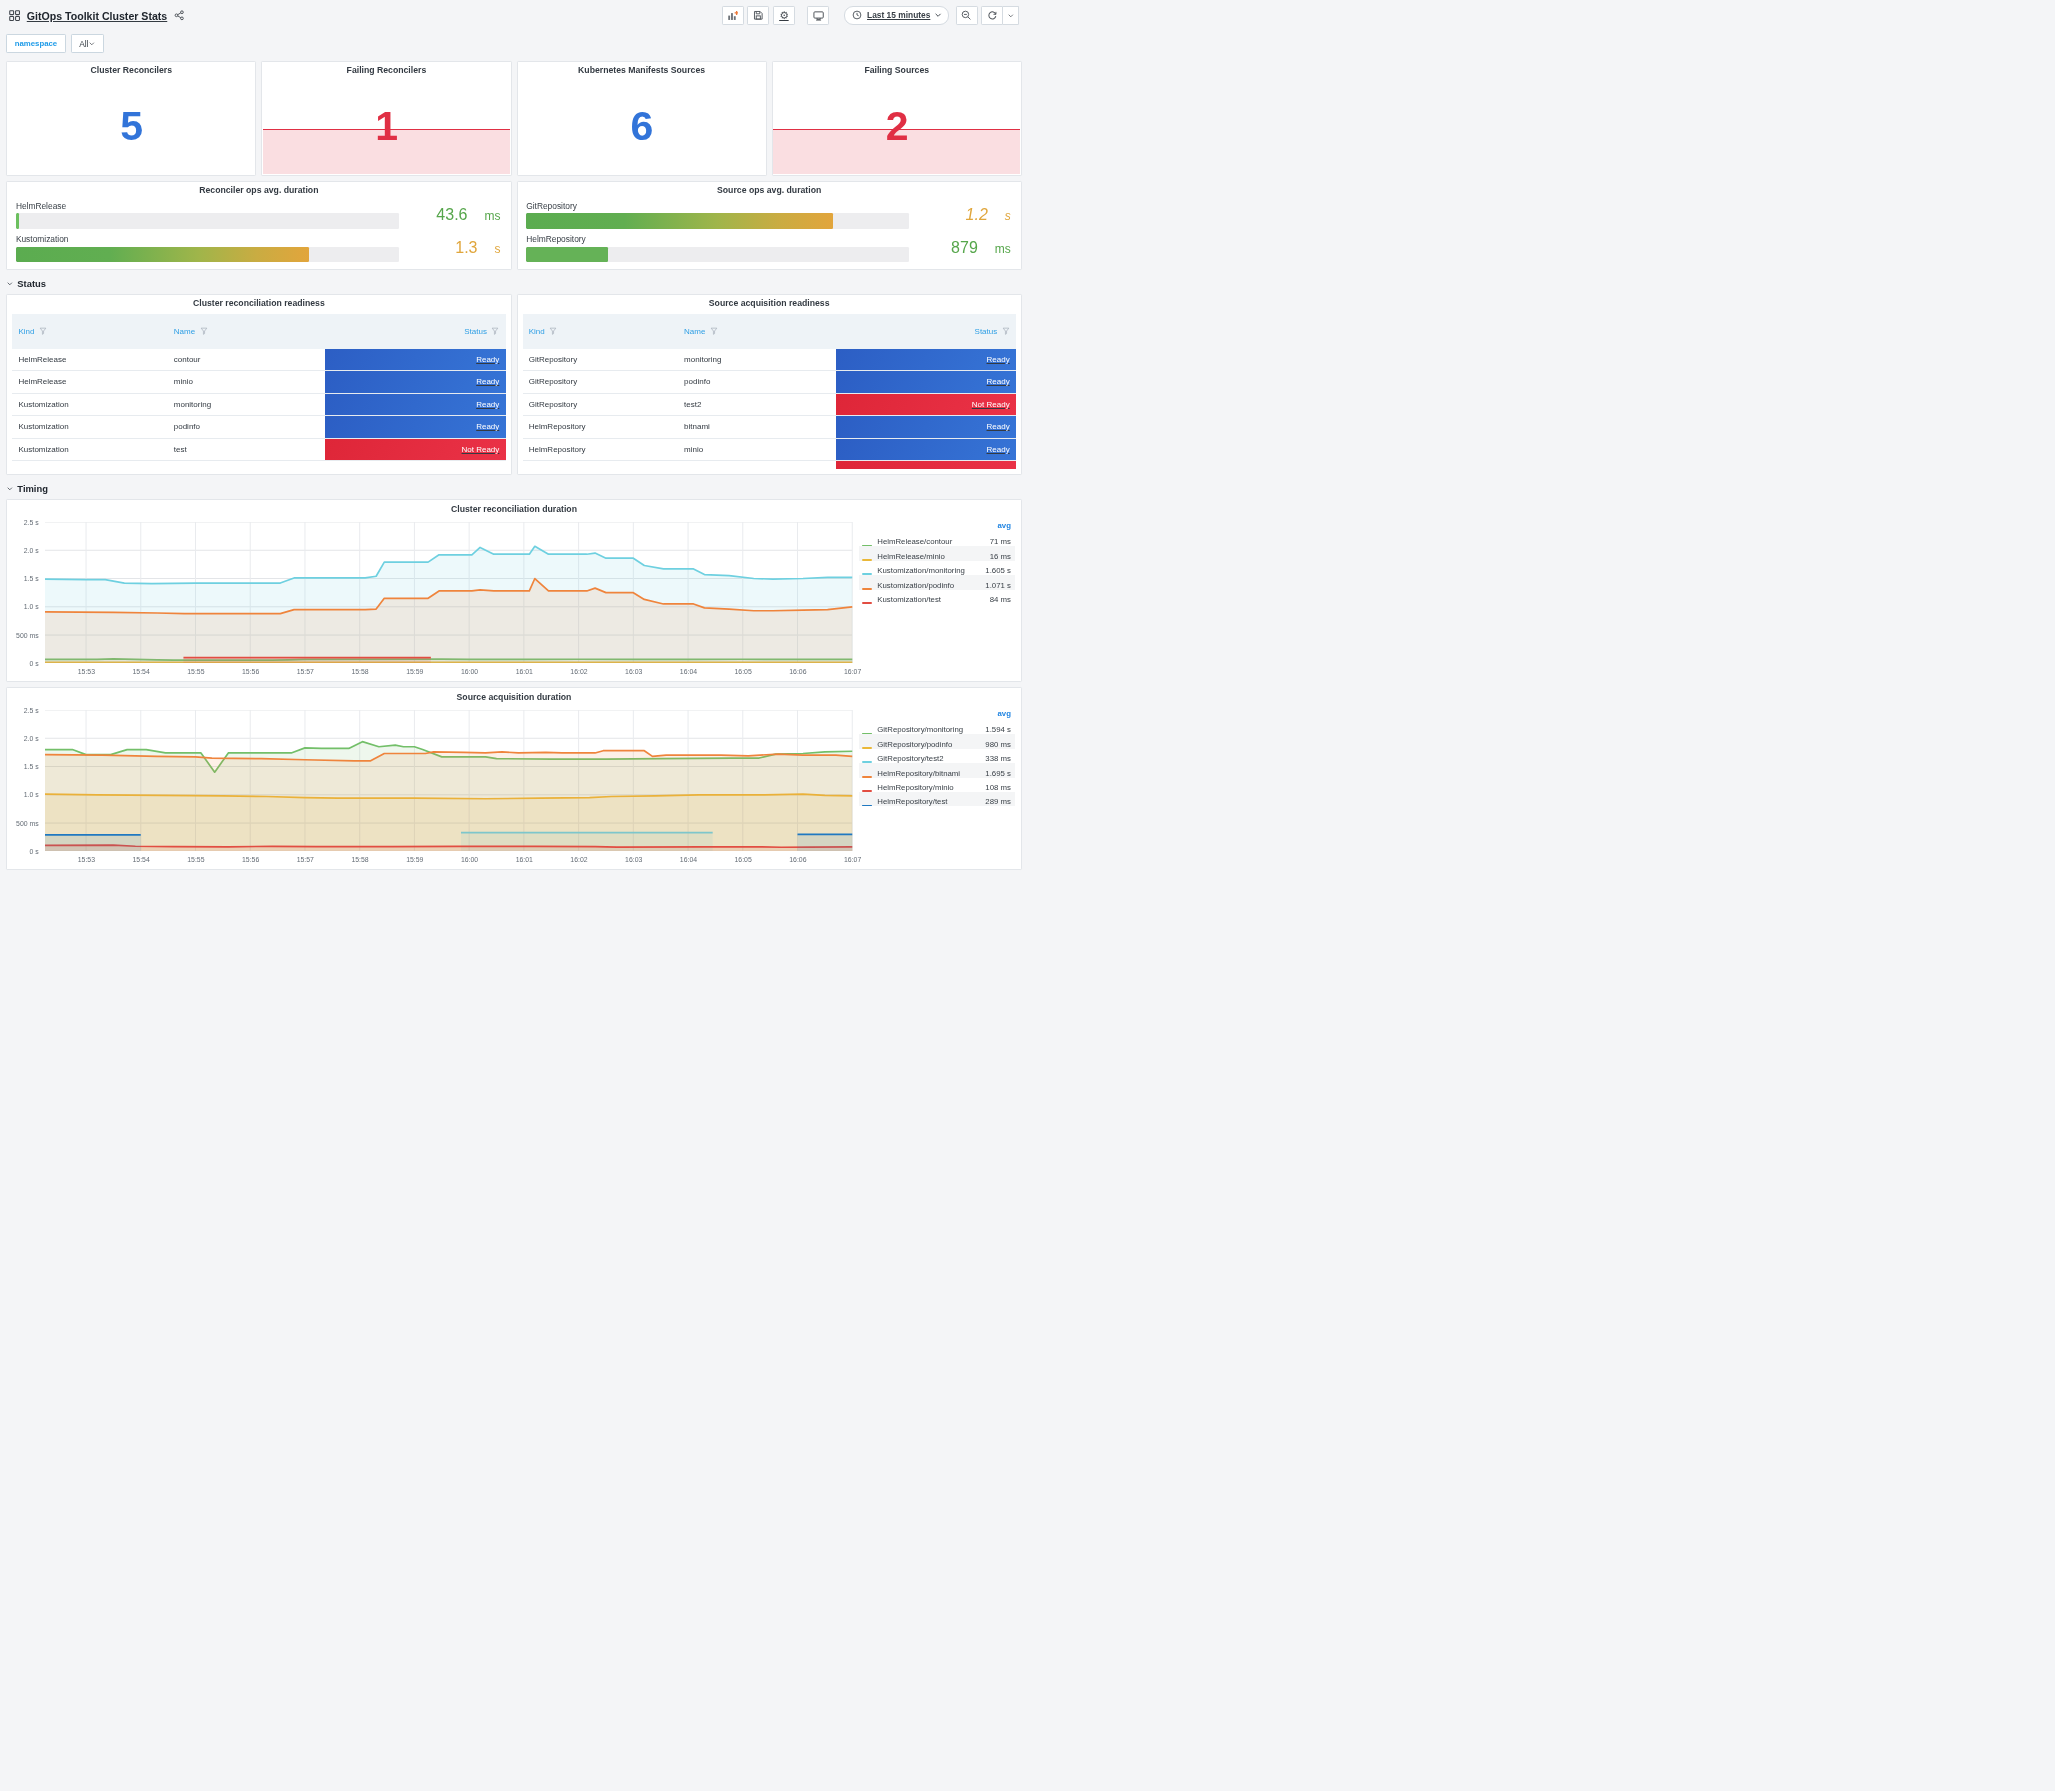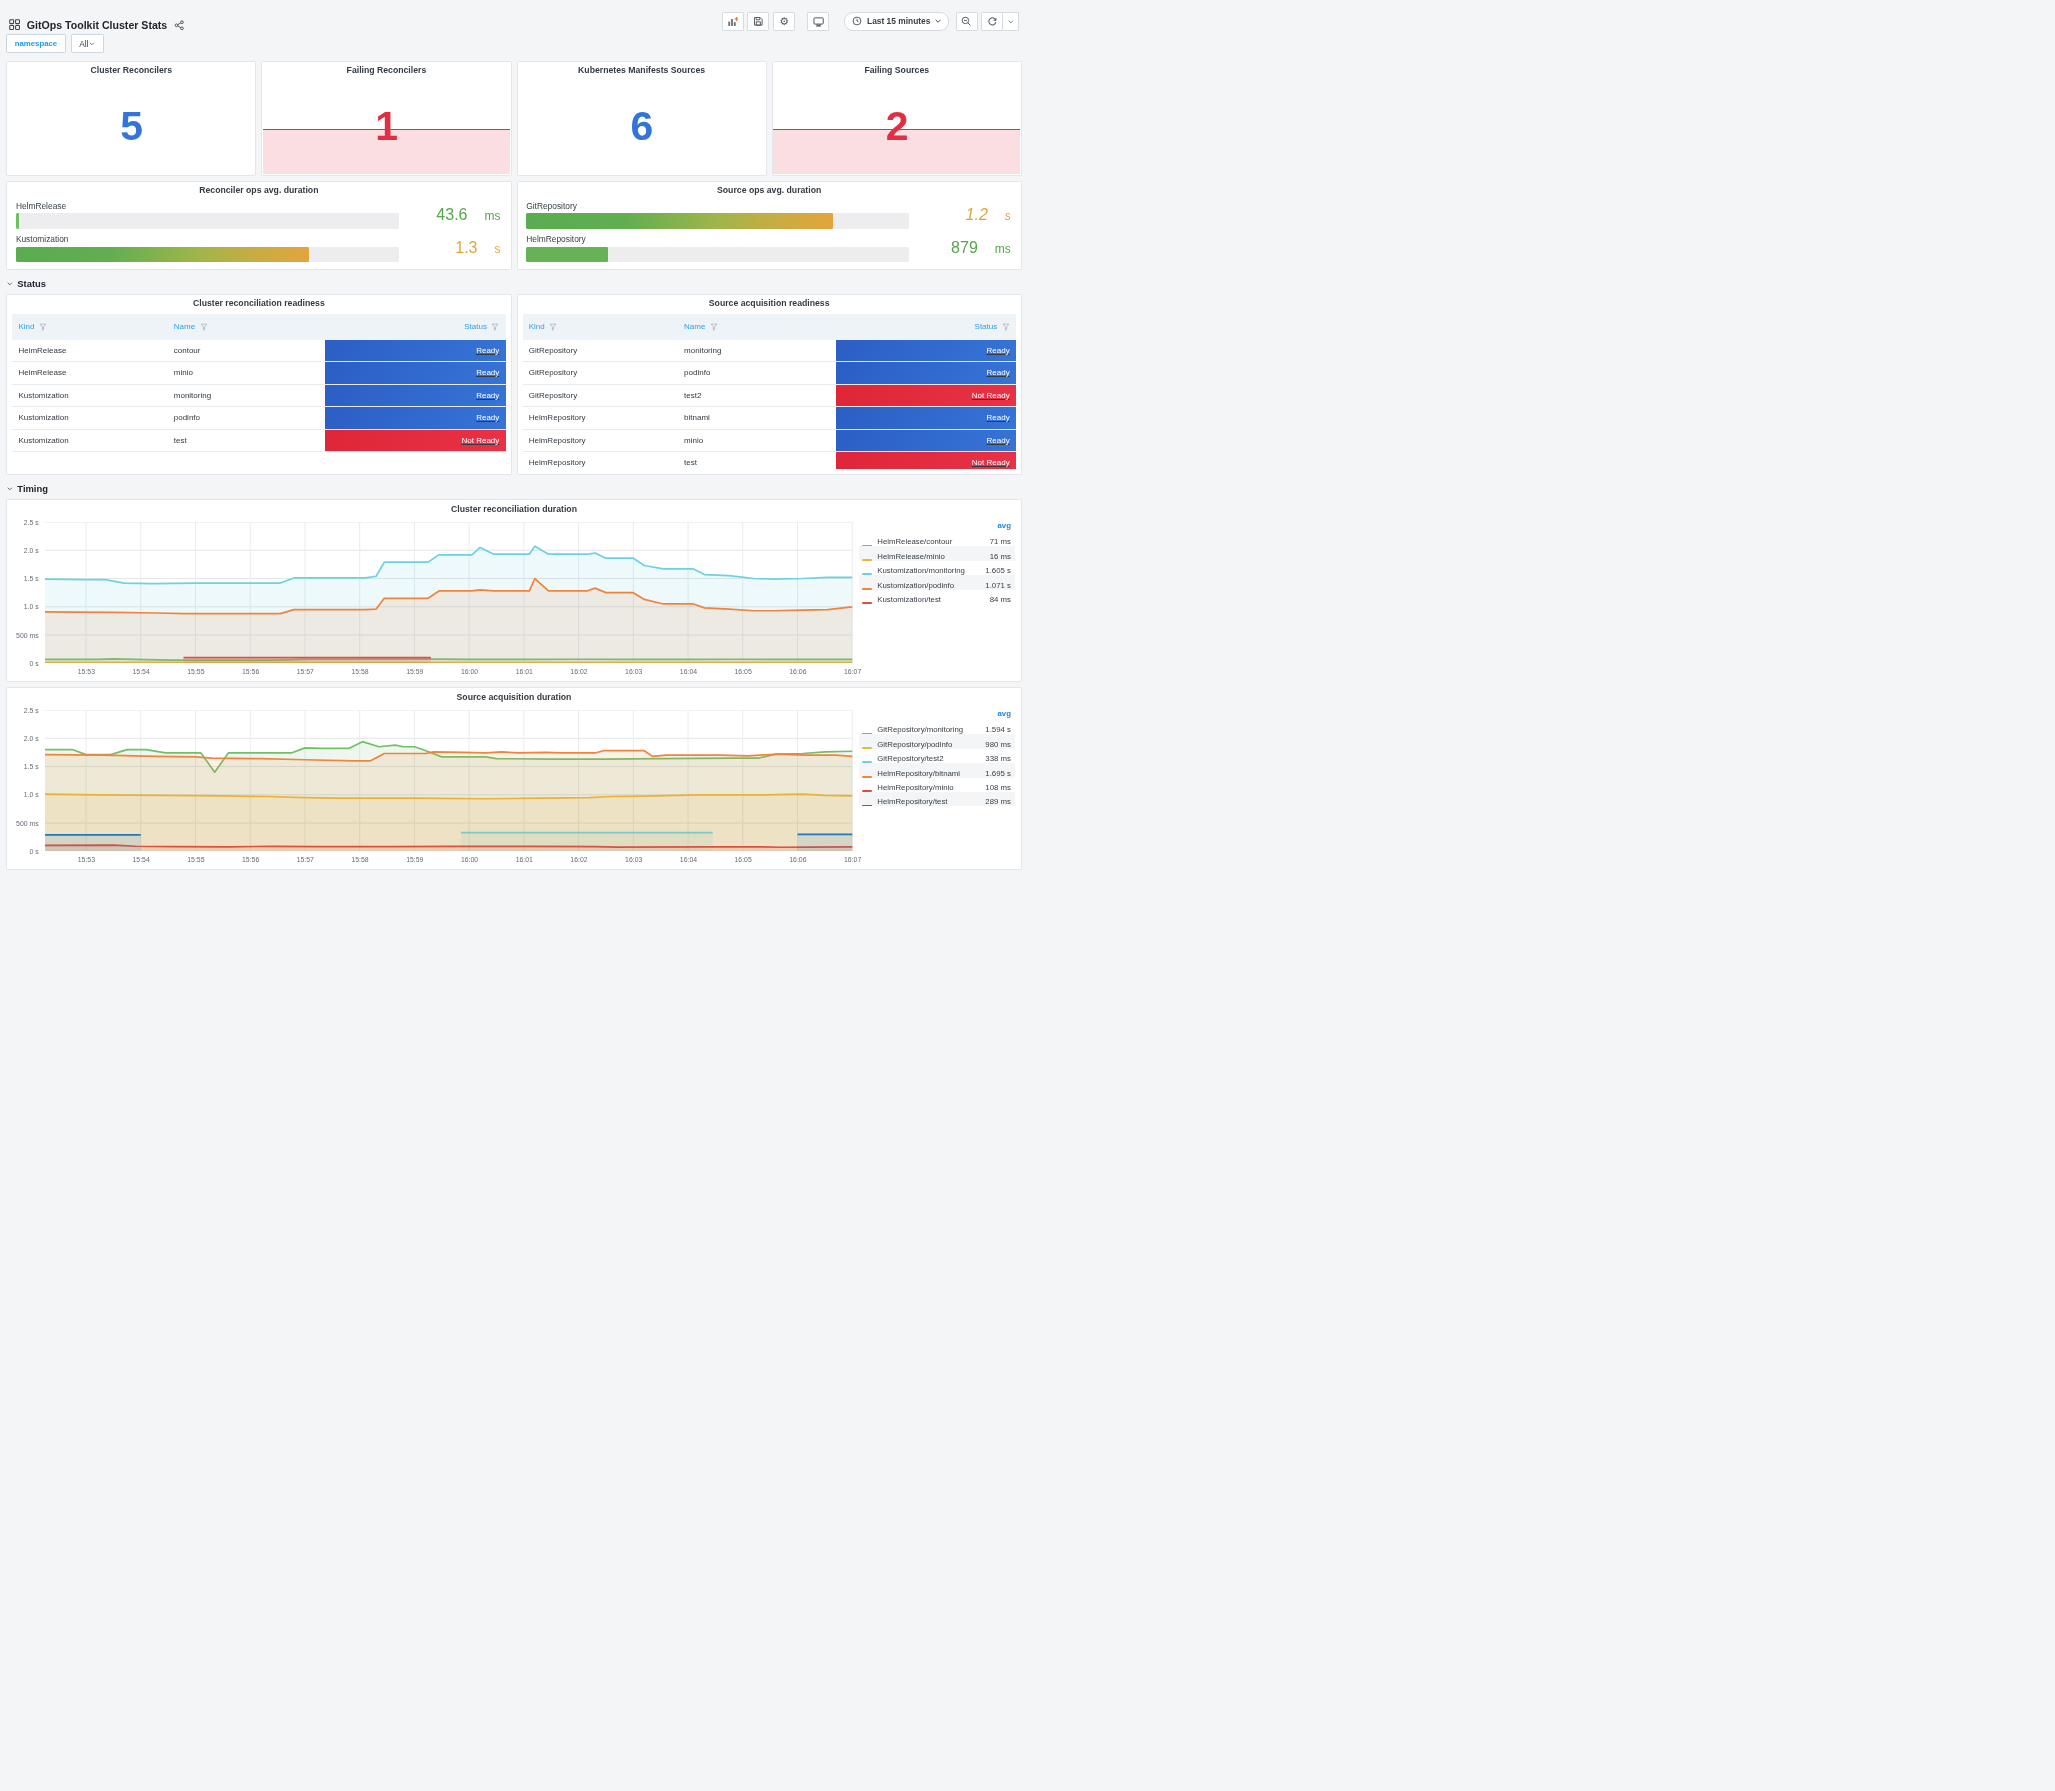--- a/index.html
+++ b/index.html
@@ -1,21 +1,21 @@
 <!DOCTYPE html>
 <html style="font-size:10px"><head>
 <meta charset="utf-8">
 <style>
   * { box-sizing: border-box; margin:0; padding:0; }
   html,body { width:1028px; height:896px; overflow:hidden; }
   body { background:#F4F5F7; font-family:"Liberation Sans", sans-serif; color:#343B42; }
   .page { padding:0 6.2px; }
 
   
-  .topbar { display:flex; align-items:flex-end; height:31px; padding:0 2.5px; }
+  .topbar { display:flex; align-items:center; height:31px; padding:0 2.5px;text-decoration:underline; }
   .tb-left { display:flex; align-items:center; gap:6.9px; }
   .dash-title { font-size:10.6px; font-weight:700; color:#20262E; }
   .tb-right { margin-left:auto; display:flex; align-items:center; gap:3.7px; }
   .tb-btn { display:flex; align-items:center; justify-content:center; height:19.3px; min-width:22px;
             background:#FFF; border:0.6px solid #D5DBE1; border-radius:1.2px; color:#51565C; cursor:pointer; }
   .tb-btn.time { gap:5px; padding:0 6.9px; font-size:8.4px; font-weight:700; color:#3A4148; margin-left:11.2px;border-radius:9px; }
   .tb-btn.tv { margin-left:8.7px; }
   .tb-btn.zoomout { margin-left:2.5px; }
   .tb-group { display:flex; }
   .tb-group .seg-l { border-radius:1.2px 0 0 1.2px; }
@@ -56,21 +56,21 @@
   .gauge-value .unit { font-size:12px; margin-left:17px; }
 
   
   .section-head { display:flex; align-items:center; gap:4.4px; margin:8.7px 0 4.4px 1.2px;
                   font-size:9.4px; font-weight:700; color:#20262E; cursor:pointer; }
 
   
   .tables-row { display:grid; grid-template-columns:1fr 1fr; gap:5px; height:181px;border-radius:26px; }
   .t-grid { position:absolute; top:19px; left:5px; right:5px; bottom:5px; overflow:hidden; }
   .t-row { display:grid; grid-template-columns:31.5% 32% auto; height:22.5px; border-bottom:0.6px solid #E7EBEF; }
-  .t-row.head { background:#EEF3F7; height:26px; border-bottom:none; }
+  .t-row.head { background:#EEF3F7; height:35px; border-bottom:none; }
   .t-cell { display:flex; align-items:center; padding:0 6.2px; font-size:8px; color:#333A42; overflow:hidden; }
   .t-cell.h { color:#2F9FE5; gap:4.4px; cursor:pointer; }
   .t-cell.h.right { justify-content:flex-end; }
   .t-cell.status { padding:0;text-decoration:underline; }
   .status-pill { width:100%; height:100%; display:flex; align-items:center; justify-content:flex-end;
                  padding:0 6.2px; color:#FFF; font-size:8px; }
   .status-pill.ok  { background:linear-gradient(120deg,#2C5EC4,#3674D6); }
   .status-pill.bad { background:linear-gradient(120deg,#DE2638,#EA3247); }
 
   

